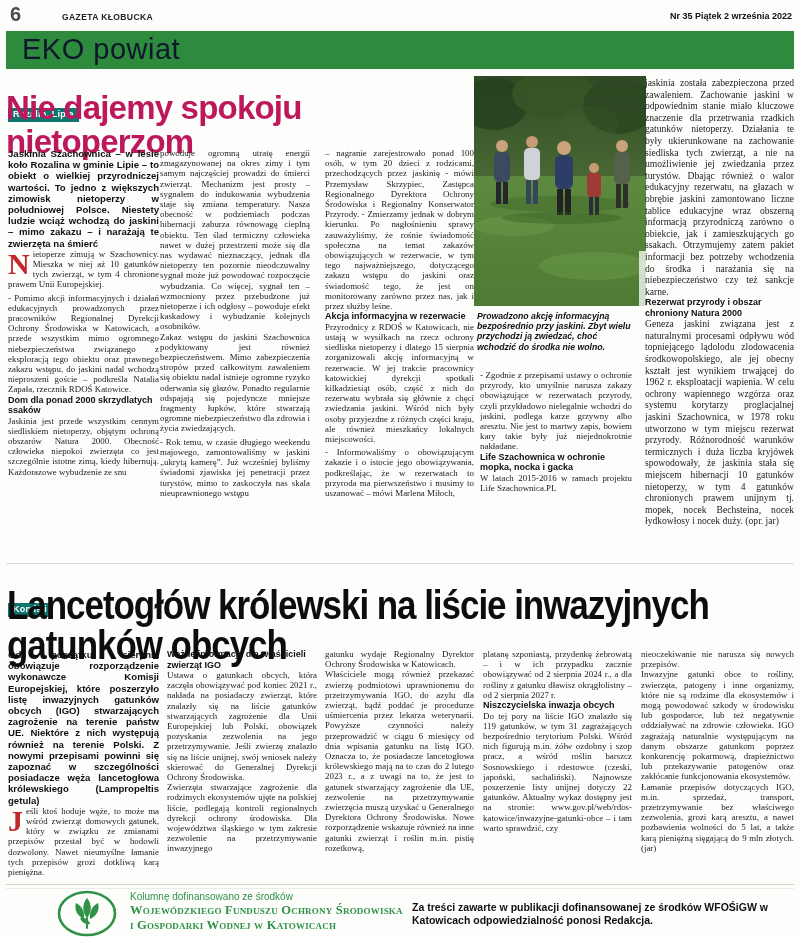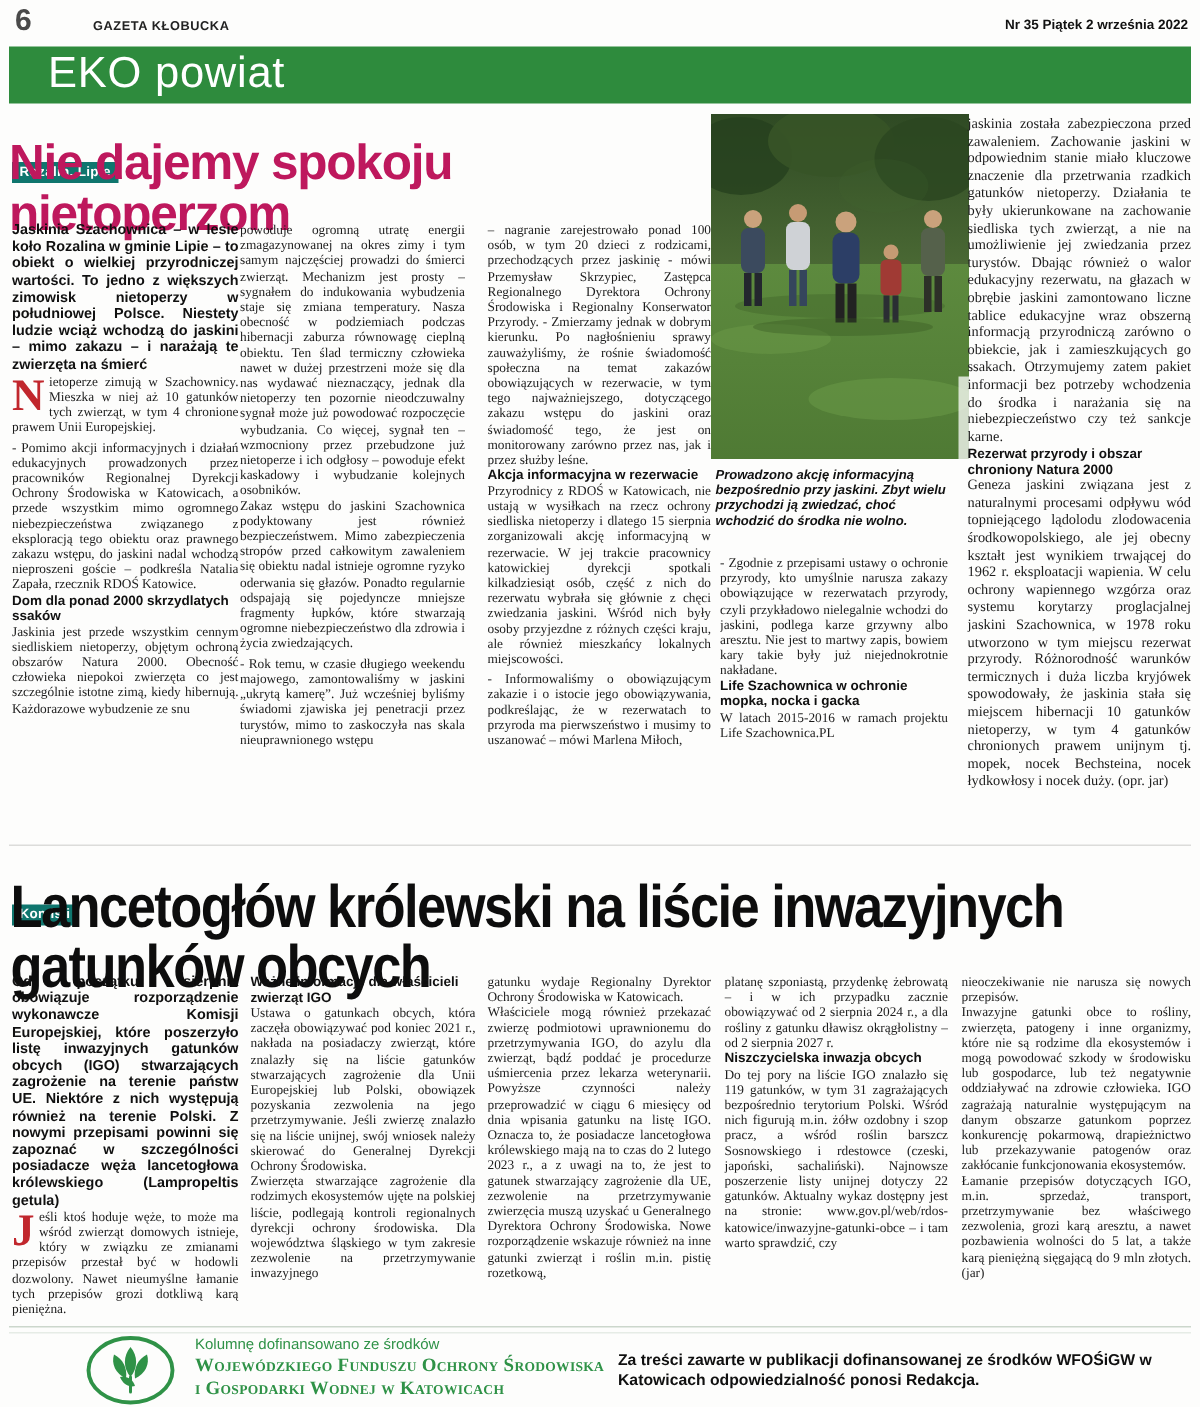--- a/index.html
+++ b/index.html
@@ -5,21 +5,21 @@
   html,body{margin:0;padding:0;background:#e8e8e6;}
   .page{position:relative;width:800px;height:938px;background:#fdfdfc;margin:0 auto;
         font-family:"Liberation Sans",sans-serif;color:#1c1c1c;overflow:hidden;}
   .abs{position:absolute;}
 
   
   .pageno{left:10px;top:4px;font:700 20px/1 "Liberation Sans",sans-serif;color:#4a4a4a;}
   .masthead{left:38px;top:13px;font:700 8.5px/1 "Liberation Sans",sans-serif;letter-spacing:.4px;color:#222;margin-left:24px;}
   .issue{right:8px;top:12px;font:700 9px/1 "Liberation Sans",sans-serif;color:#111;}
   .banner{left:6px;top:31px;width:788px;height:38px;background:#2e8b3d;}
-  .banner-label{padding:3px 0 0 26px;font:400 29px/1.05 "Liberation Sans",sans-serif;color:#ffffff;letter-spacing:.5px;}
+  .banner-label{padding:3px 0 0 16px;font:400 29px/1.05 "Liberation Sans",sans-serif;color:#0f172a;letter-spacing:.5px;}
 
   
   .tag{display:inline-block;background:#0f766e;color:#fff;font:700 9px/1 "Liberation Sans",sans-serif;
        padding:2px 5px 3px;letter-spacing:.2px;margin-top:32px;}
   .headline1{left:6px;top:91px;width:480px;font:700 33px/1.02 "Liberation Sans",sans-serif;
              letter-spacing:-0.8px;color:#be185d;}
   .headline2{left:7px;top:585px;width:906px;transform:scaleX(.875);transform-origin:0 0;
              font:700 40px/1 "Liberation Sans",sans-serif;letter-spacing:-1.2px;color:#0d0d0d;}
 
   
@@ -148,21 +148,21 @@
 
   <div class="abs divider"></div>
 
   <div class="abs" style="left:8px;top:571px;">
     <span class="tag">Komisji</span>
   </div>
   <div class="abs headline2">Lancetogłów królewski na liście inwazyjnych gatunków obcych</div>
 
   <div class="abs body-col" style="left:8px;top:649px;width:151px;height:237px;">
     <p class="lead">Od początku sierpnia obowiązuje rozporządzenie wykonawcze Komisji Europejskiej, które poszerzyło listę inwazyjnych gatunków obcych (IGO) stwarzających zagrożenie na terenie państw UE. Niektóre z nich występują również na terenie Polski. Z nowymi przepisami powinni się zapoznać w szczególności posiadacze węża lancetogłowa królewskiego (Lampropeltis getula)</p>
-    <p><span class="dropcap">J</span><span>eśli ktoś hoduje węże, to może ma wśród zwierząt domowych istnieje, który w związku ze zmianami przepisów przestał być w hodowli dozwolony. Nawet nieumyślne łamanie tych przepisów grozi dotkliwą karą pieniężna.</span></p>
+    <p><span class="dropcap">J</span><span>eśli ktoś hoduje węże, to może ma wśród zwierząt domowych gatunek, który w związku ze zmianami przepisów przestał być w hodowli dozwolony. Nawet nieumyślne łamanie tych przepisów grozi dotkliwą karą pieniężna.</span></p>
   </div>
 
   <div class="abs body-col" style="left:167px;top:649px;width:150px;height:237px;">
     <p class="subhead" style="margin-top:0;">Ważne informacje dla właścicieli zwierząt IGO</p>
     <p>Ustawa o gatunkach obcych, która zaczęła obowiązywać pod koniec 2021 r., nakłada na posiadaczy zwierząt, które znalazły się na liście gatunków stwarzających zagrożenie dla Unii Europejskiej lub Polski, obowiązek pozyskania zezwolenia na jego przetrzymywanie. Jeśli zwierzę znalazło się na liście unijnej, swój wniosek należy skierować do Generalnej Dyrekcji Ochrony Środowiska.</p>
     <p>Zwierzęta stwarzające zagrożenie dla rodzimych ekosystemów ujęte na polskiej liście, podlegają kontroli regionalnych dyrekcji ochrony środowiska. Dla województwa śląskiego w tym zakresie zezwolenie na przetrzymywanie inwazyjnego</p>
   </div>
 
   <div class="abs body-col" style="left:325px;top:649px;width:149px;height:237px;">
     <p>gatunku wydaje Regionalny Dyrektor Ochrony Środowiska w Katowicach.</p>

